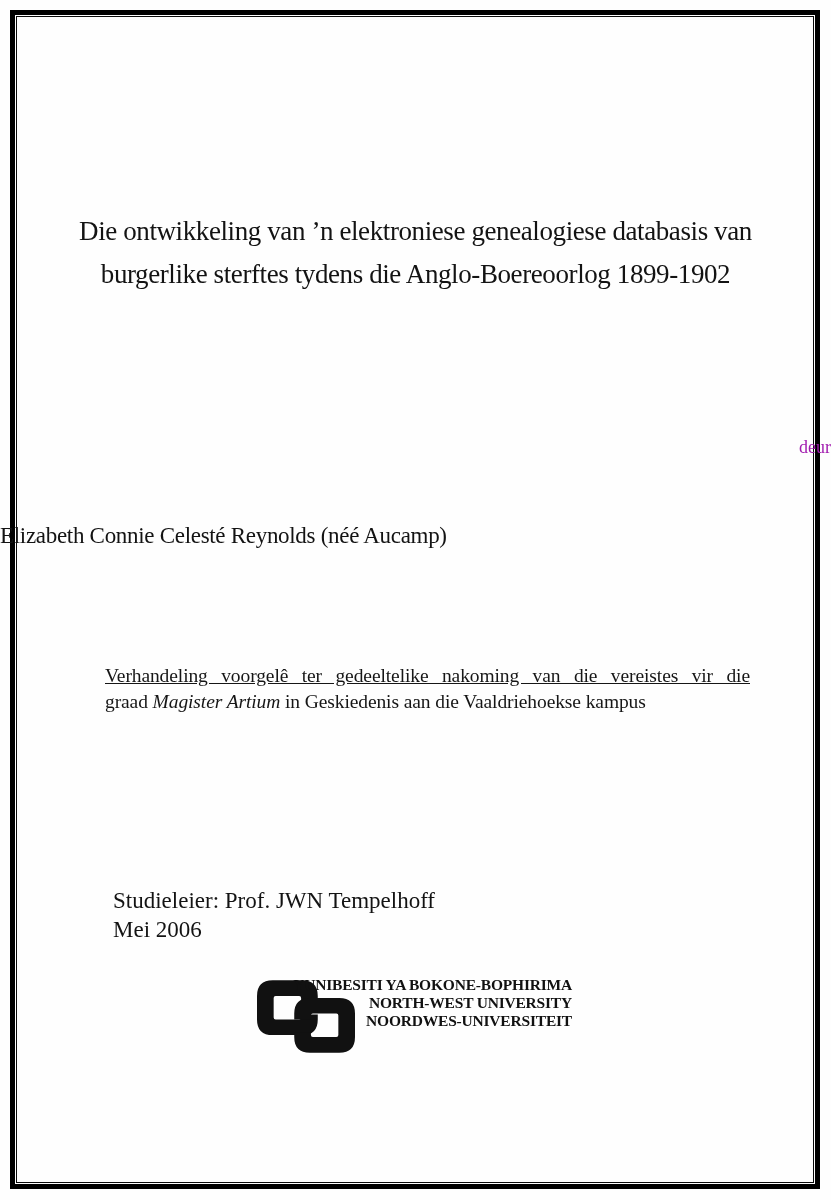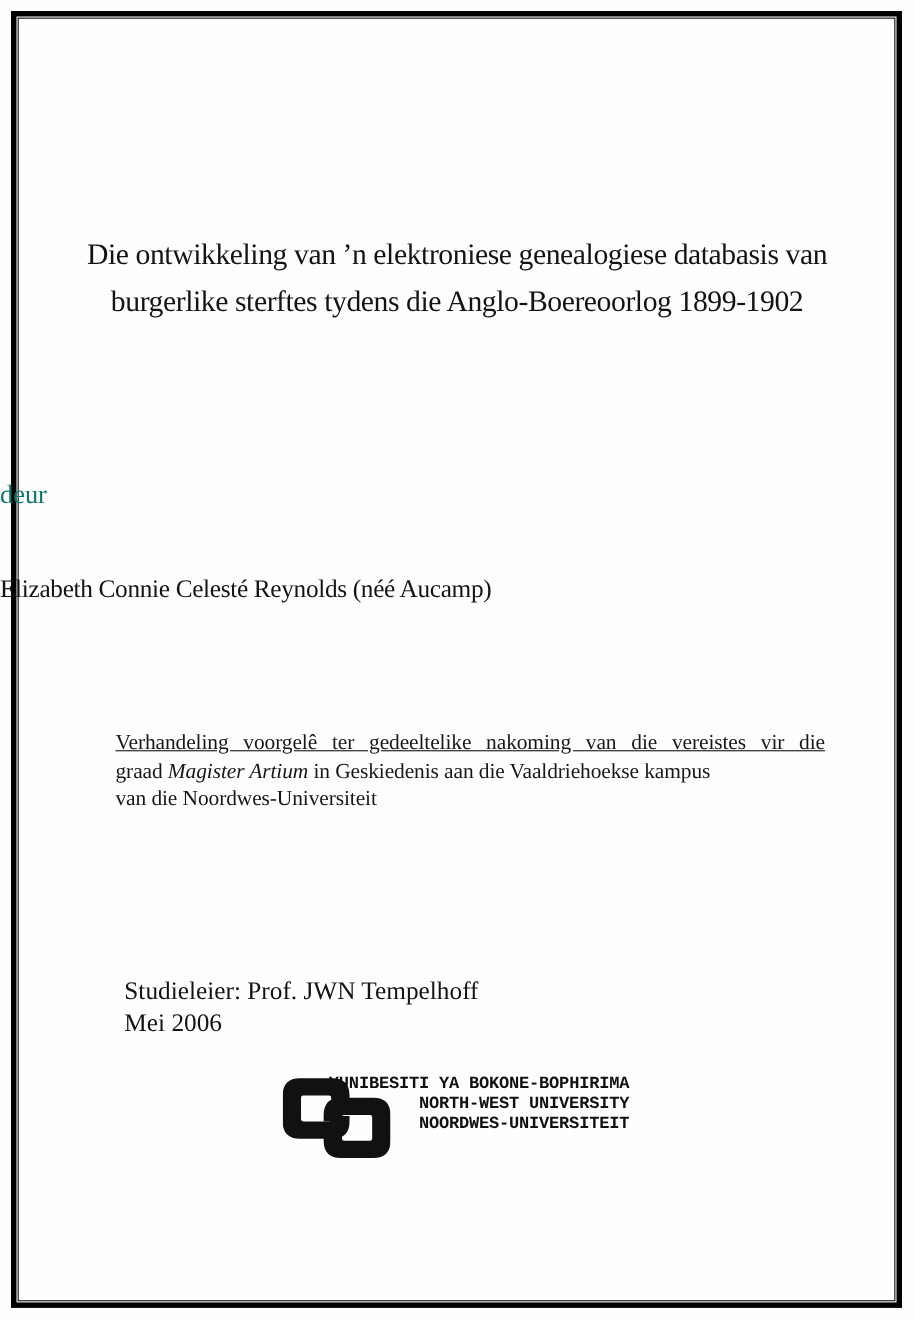--- a/index.html
+++ b/index.html
@@ -36,23 +36,23 @@
     font-size: 27px;
     letter-spacing: -0.4px;
     line-height: 43px;
     color: #131313;
   }
 
   .byline {
     position: absolute;
     left: 0; top: 437px;
     width: 100%;
-    text-align: left;
-    font-size: 24px;
-    color: #0f766e;
+    text-align: right;
+    font-size: 18px;
+    color: #a21caf;
   }
 
   .author {
     position: absolute;
     left: 0; top: 523px;
     width: 100%;
     text-align: left;
     font-size: 23px;
     letter-spacing: -0.3px;
     color: #131313;
@@ -88,21 +88,21 @@
     left: 257px; top: 980px;
     width: 98px; height: 73px;
   }
   .logo-text {
     position: absolute;
     top: 976px;
     right: 259px;
     display: flex;
     flex-direction: column;
     align-items: flex-end;
-    font-family: Liberation Mono, monospace;
+    font-family: Liberation Serif, serif;
     font-weight: 700;
     font-size: 15.5px;
     line-height: 18px;
     letter-spacing: -0.2px;
     white-space: nowrap;
     color: #111;
   }
 </style>
 </head>
 <body>
@@ -118,21 +118,20 @@
     <div>burgerlike sterftes tydens die Anglo-Boereoorlog 1899-1902</div>
   </div>
 
   <div class="byline">deur</div>
 
   <div class="author">Elizabeth Connie Celesté Reynolds (néé Aucamp)</div>
 
   <div class="statement">
     <div class="stmt-l1">Verhandeling voorgelê ter gedeeltelike nakoming van die vereistes vir die</div>
     <div class="stmt-l2"><span>graad </span><i>Magister Artium</i><span> in Geskiedenis aan die Vaaldriehoekse kampus</span></div>
-    <div class="stmt-l3">van die Noordwes-Universiteit</div>
   </div>
 
   <div class="supervisor-block">
     <div>Studieleier: Prof. JWN Tempelhoff</div>
     <div>Mei 2006</div>
   </div>
 
   <svg class="logo-mark" viewBox="0 0 100 74" xmlns="http://www.w3.org/2000/svg" aria-hidden="true">
 
     <path fill="#111" fill-rule="evenodd" d="M16,0 H46 Q62,0 62,16 V40 Q62,56 46,56 H16 Q0,56 0,40 V16 Q0,0 16,0 Z

